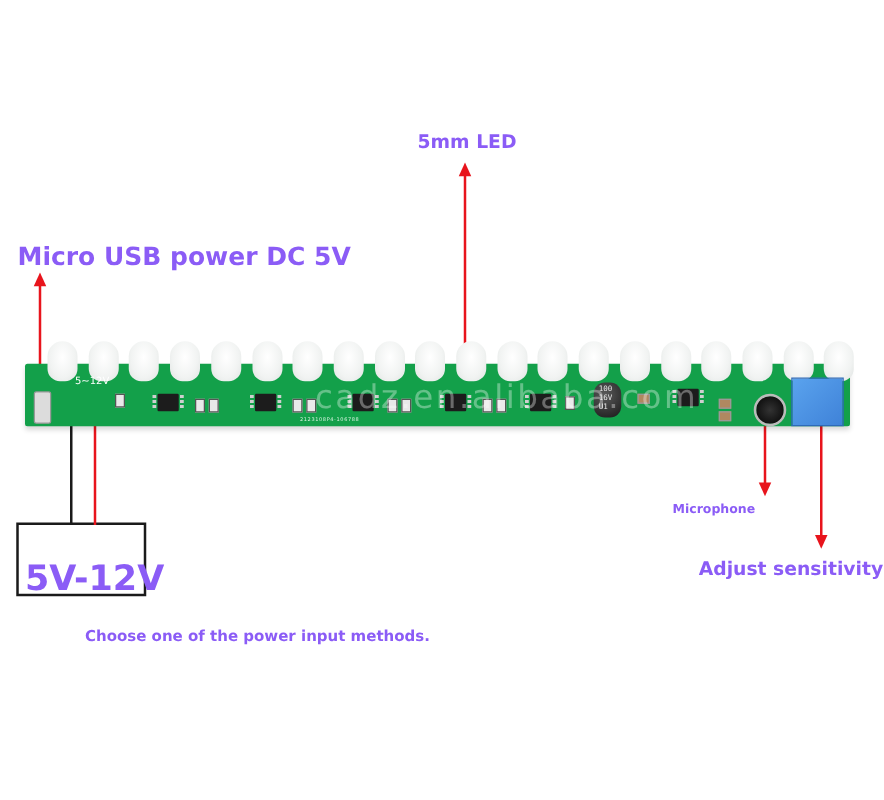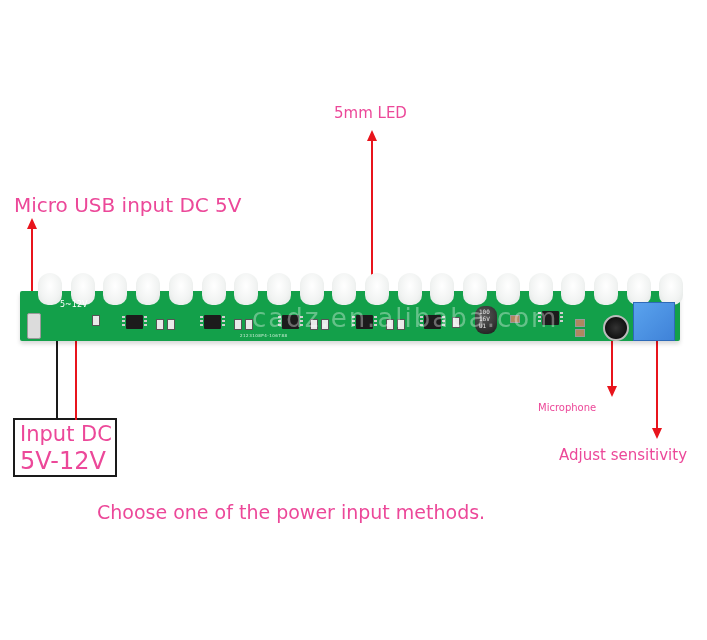--- a/index.html
+++ b/index.html
@@ -1,17 +1,17 @@
 <!DOCTYPE html>
 <html><head>
 <meta charset="utf-8">
 <style>
   html,body{margin:0;padding:0;background:#ffffff;}
   body{width:707px;height:640px;position:relative;overflow:hidden;font-family:"DejaVu Sans","Liberation Sans",sans-serif;}
-  .label{position:absolute;color:#ec4899;white-space:nowrap;line-height:1;}
+  .label{position:absolute;color:#8b5cf6;white-space:nowrap;line-height:1;font-weight:bold;}
   .arrow-line{position:absolute;background:#e8141c;width:2px;}
   .arrow-head-up{position:absolute;width:0;height:0;border-left:5px solid transparent;border-right:5px solid transparent;border-bottom:11px solid #e8141c;}
   .arrow-head-down{position:absolute;width:0;height:0;border-left:5px solid transparent;border-right:5px solid transparent;border-top:11px solid #e8141c;}
   .board{position:absolute;left:20px;top:291px;width:660px;height:50px;background:#13a04a;border-radius:2px;box-shadow:0 3px 4px rgba(0,0,0,0.15);}
   .led{position:absolute;top:-18px;width:24px;height:32px;background:radial-gradient(ellipse at 50% 40%,#ffffff 0%,#f1f3f2 60%,#dfe3e1 100%);border-radius:12px 12px 10px 10px;}
   .chip{position:absolute;width:17px;height:14px;background:#1c1c1c;border-radius:1px;}
   .chip::before,.chip::after{content:"";position:absolute;top:1px;width:3px;height:12px;background:repeating-linear-gradient(to bottom,#cfcfcf 0 2px,transparent 2px 4px);}
   .chip::before{left:-4px;} .chip::after{right:-4px;}
   .smd{position:absolute;width:6px;height:9px;background:#e9e9e9;border:1px solid #555;}
   .smd-brown{position:absolute;width:8px;height:6px;background:#b08860;border:1px solid #999;}
@@ -23,28 +23,27 @@
   .silk{position:absolute;left:40px;top:9px;font-size:8px;color:#ffffff;font-weight:normal;}
   .serial{position:absolute;left:220px;top:42px;font-size:4px;color:#d7f3df;letter-spacing:0.5px;}
   .watermark{position:absolute;left:232px;top:12px;font-size:26px;color:rgba(255,255,255,0.35);letter-spacing:2px;}
   .box{position:absolute;left:13px;top:418px;width:100px;height:55px;border:2px solid #1a1a1a;background:#fff;}
   .black-line{position:absolute;background:#1a1a1a;width:2px;}
 </style>
 </head>
 <body>
 
 <div class="label" style="left:334px;top:106px;font-size:15px;">5mm LED</div>
-<div class="label" style="left:14px;top:195px;font-size:20px;">Micro USB input DC 5V</div>
+<div class="label" style="left:14px;top:195px;font-size:20px;">Micro USB power DC 5V</div>
 <div class="label" style="left:538px;top:403px;font-size:10px;">Microphone</div>
 <div class="label" style="left:559px;top:448px;font-size:15px;text-align:center;">Adjust sensitivity</div>
-<div class="label" style="left:68px;top:503px;font-size:19px;margin-left:29px;">Choose one of the power input methods.</div>
+<div class="label" style="left:68px;top:503px;font-size:12px;">Choose one of the power input methods.</div>
 
 <div class="box">
-  <div class="label" style="left:5px;top:4px;font-size:21px;">Input DC</div>
-  <div class="label" style="left:5px;top:29px;font-size:24px;">5V-12V</div>
+  <div class="label" style="left:5px;top:29px;font-size:28px;">5V-12V</div>
 </div>
 
 <div>
   <div class="arrow-head-up" style="left:367px;top:130px;"></div>
   <div class="arrow-line" style="left:371px;top:138px;height:150px;"></div>
 </div>
 <div>
   <div class="arrow-head-up" style="left:27px;top:218px;"></div>
   <div class="arrow-line" style="left:31px;top:226px;height:96px;"></div>
 </div>

